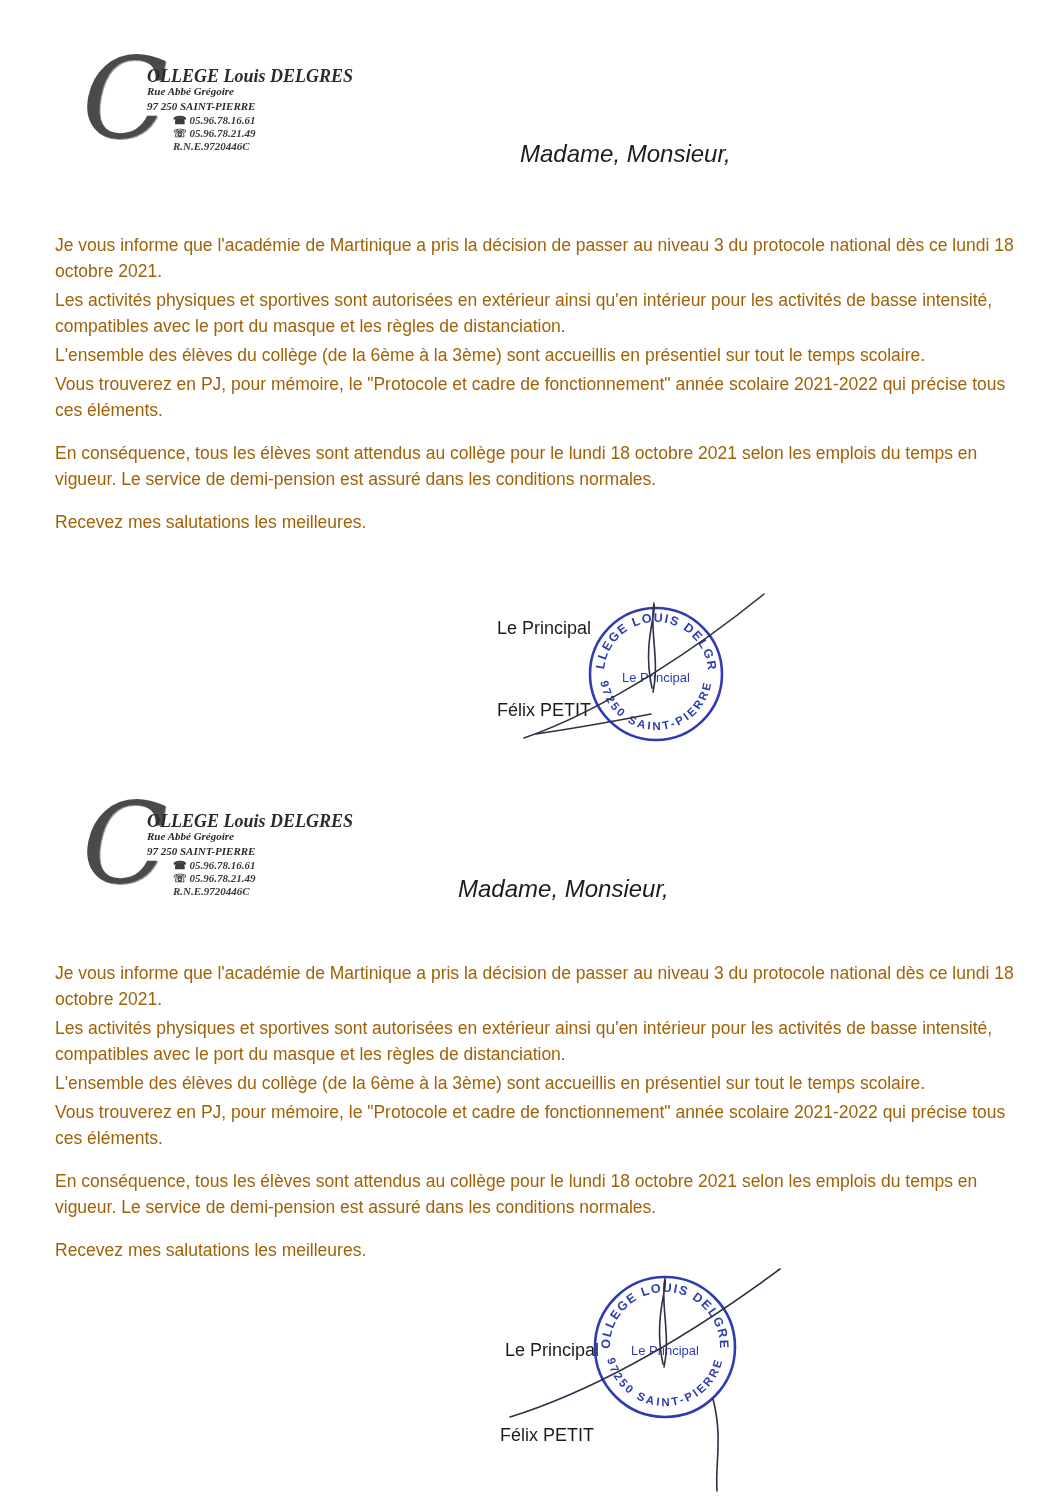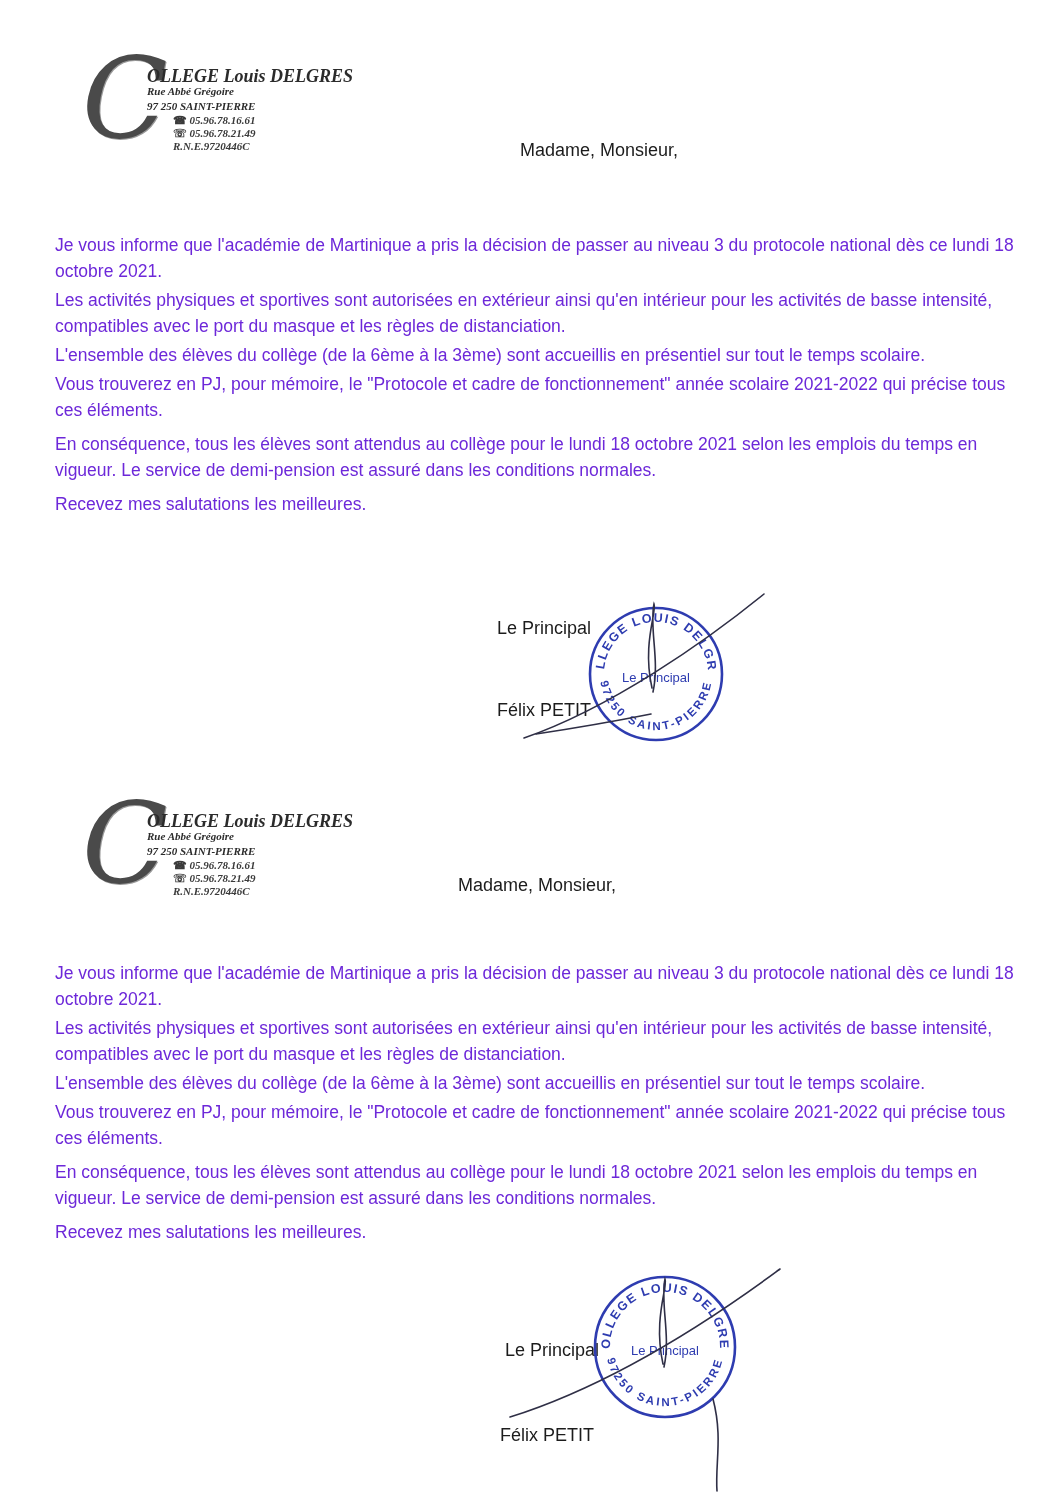--- a/index.html
+++ b/index.html
@@ -36,34 +36,34 @@
     color: #2b2b2b;
     white-space: nowrap;
   }
   .lh-name  { font-size: 18px; line-height: 16px; margin-top: 16px; }
   .lh-line  { font-size: 11px; line-height: 15px; }
   .lh-small { font-size: 11px; line-height: 13px; color: #3a3a3a; }
   .lh-small.indent { padding-left: 26px; }
   .lh-icon { font-style: normal; font-size: 11px; }
 
   
-  .salutation { position: absolute; font-size: 18px; }
+  .salutation { position: absolute; font-size: 24px; font-style: italic; }
   .copy1 .salutation { left: 520px; top: 140px; }
   .copy2 .salutation { left: 458px; top: 130px; }
 
   
   .body-text {
     position: absolute; left: 55px; width: 970px;
     font-size: 17.5px; line-height: 26px;
-    color: #6d28d9;
+    color: #a16207;
   }
   .copy1 .body-text { top: 232px; }
   .copy2 .body-text { top: 215px; }
   .body-text p { margin: 0 0 3px 0; }
-  .body-text p.spaced { margin-top: 8px; }
+  .body-text p.spaced { margin-top: 17px; }
   .bold { font-weight: normal; }
 
   
   .sig-title, .sig-name { position: absolute; font-size: 18px; white-space: nowrap; }
   .copy1 .sig-title { left: 497px; top: 618px; }
   .copy1 .sig-name  { left: 497px; top: 700px; }
   .copy2 .sig-title { left: 505px; top: 595px; }
   .copy2 .sig-name  { left: 500px; top: 680px; }
 
   .stamp { position: absolute; overflow: visible; }

